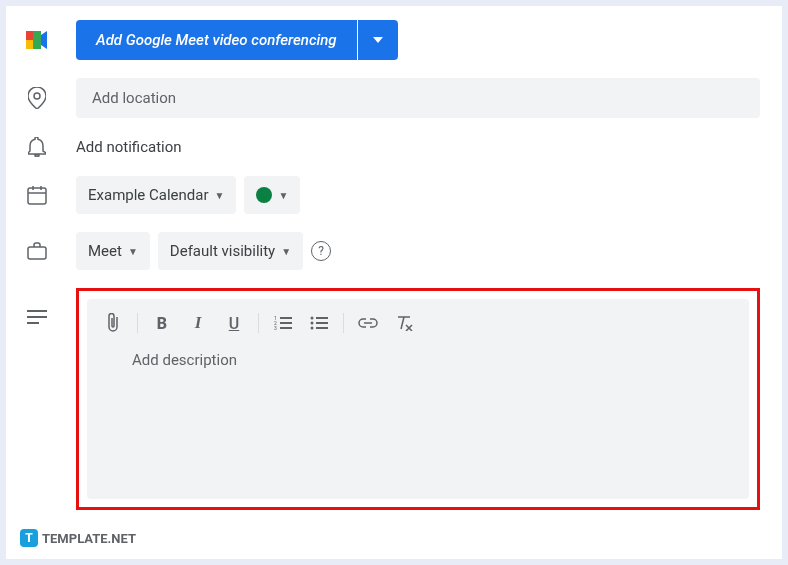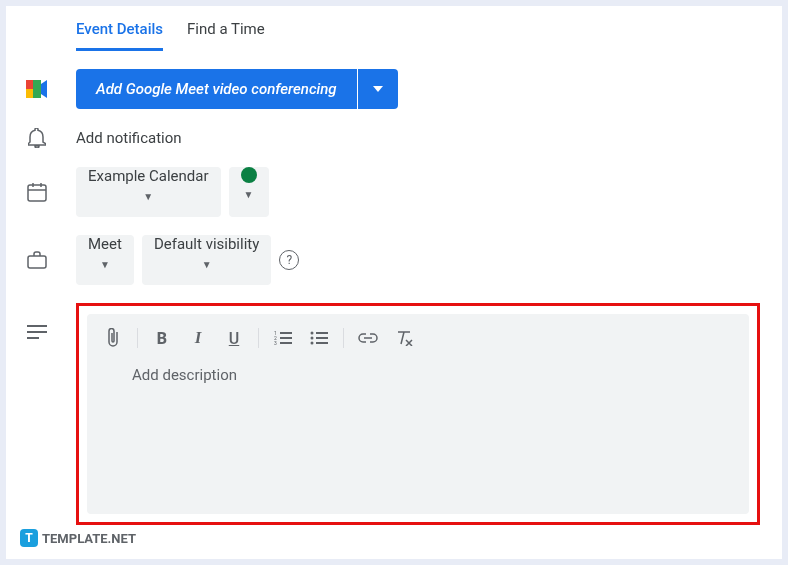--- a/index.html
+++ b/index.html
@@ -94,29 +94,28 @@
     cursor: text;
   }
   .plain-text {
     color: #3c4043;
     font-size: 15px;
     cursor: pointer;
   }
   .chip {
     background: #f1f3f4;
     border-radius: 4px;
-    height: 50px;
+    height: 38px;
     display: flex;
     align-items: center;
     padding: 0 12px;
     color: #3c4043;
     font-size: 15px;
     cursor: pointer;
     gap: 6px;
-    flex-direction: column;
   }
   .chip .chev { color: #5f6368; font-size: 10px; }
   .color-dot {
     width: 16px; height: 16px; border-radius: 50%;
     background: #0b8043;
   }
   .help-icon {
     width: 20px; height: 20px;
     border: 1.5px solid #5f6368;
     border-radius: 50%;
@@ -180,24 +179,20 @@
     display: flex; align-items: center; justify-content: center;
     font-size: 12px; font-weight: 800;
   }
   svg { display: block; }
 </style>
 </head>
 <body>
 
 <div class="frame">
 
-  <div class="tabs">
-    <div class="tab active">Event Details</div>
-    <div class="tab">Find a Time</div>
-  </div>
 
   <div class="row">
     <div class="icon-col">
       <span class="ic">
         <svg width="22" height="18" viewBox="0 0 22 18">
           <rect x="0" y="0" width="7" height="9" fill="#ea4335"></rect>
           <rect x="0" y="9" width="7" height="9" fill="#fbbc04"></rect>
           <rect x="7" y="0" width="8" height="18" fill="#34a853"></rect>
           <path d="M15 4 L21 0 L21 18 L15 14 Z" fill="#1a73e8"></path>
         </svg>
@@ -208,20 +203,34 @@
         <div class="main">Add Google Meet video conferencing</div>
         <div class="drop">
           <svg width="10" height="6" viewBox="0 0 10 6">
               <path d="M0 0 L5 6 L10 0 Z" fill="#fff"></path>
             </svg>
         </div>
       </div>
     </div>
   </div>
 
+  <div class="row">
+    <div class="icon-col">
+      <span class="ic">
+        <svg width="18" height="22" viewBox="0 0 18 22">
+            <path d="M9 0 C4 0 0 4 0 9 C0 15 9 22 9 22 C9 22 18 15 18 9 C18 4 14 0 9 0 Z M9 12 A3 3 0 1 1 9 6 A3 3 0 0 1 9 12 Z" fill="none" stroke="#5f6368" stroke-width="1.5"></path>
+          </svg>
+      </span>
+    </div>
+    <div class="content-col">
+      <div class="location-input">
+        <span>Add location</span>
+      </div>
+    </div>
+  </div>
 
   <div class="row">
     <div class="icon-col">
       <span class="ic">
         <svg width="18" height="20" viewBox="0 0 18 20">
             <path d="M9 20 A2 2 0 0 0 11 18 H7 A2 2 0 0 0 9 20 Z M15 14 V9 C15 5.5 13 3 10 2.3 V1.5 A1.5 1.5 0 0 0 7 1.5 V2.3 C4 3 2 5.5 2 9 V14 L0 16 V17 H18 V16 Z" fill="none" stroke="#5f6368" stroke-width="1.5"></path>
           </svg>
       </span>
     </div>
     <div class="content-col">

